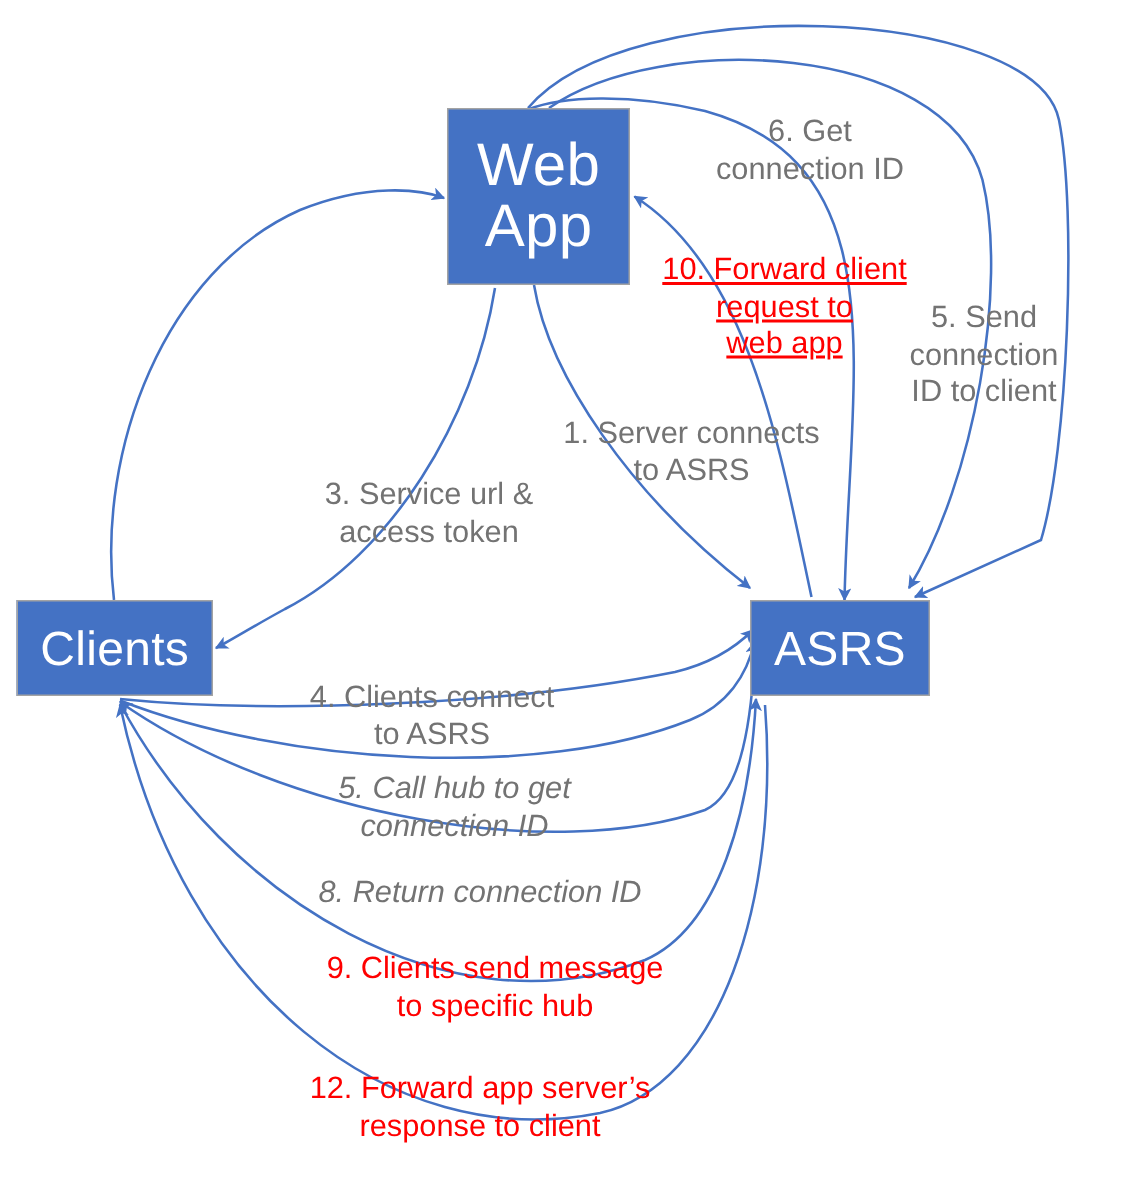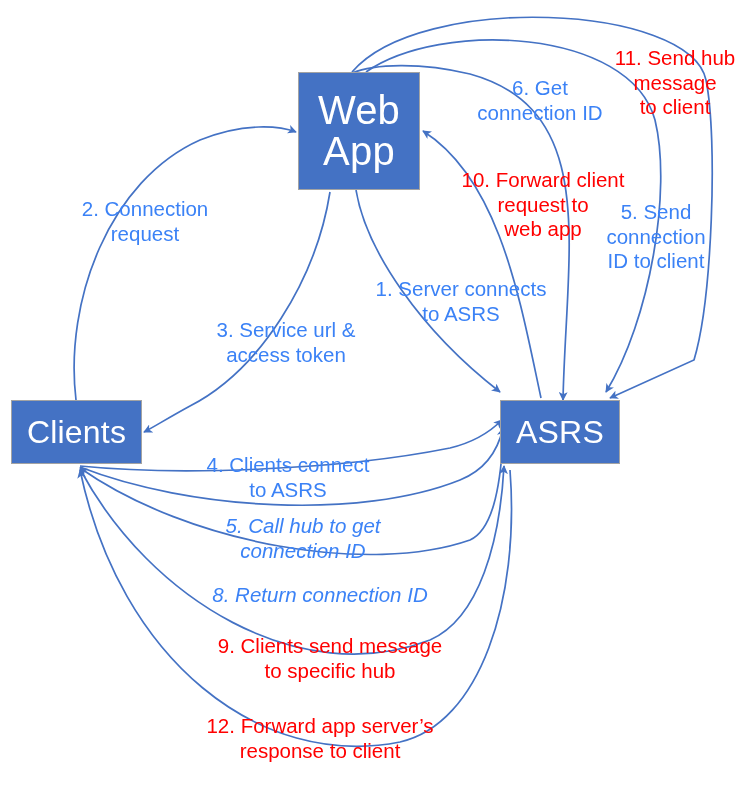--- a/index.html
+++ b/index.html
@@ -60,21 +60,21 @@
     height: 64px;
     font-size: 32px;
   }
   .lbl {
     position: absolute;
     text-align: center;
     line-height: 1.2;
     font-size: 20.5px;
     white-space: pre-line;
   }
-  .lbl.blue { color: #3b82f6; }
+  .lbl.blue { color: #737373; }
   .lbl.red  { color: #FF0000; }
 </style>
 </head>
 <body>
 
 <div id="canvas">
 
   <svg id="arrows" viewBox="0 0 750 785" xmlns="http://www.w3.org/2000/svg">
     <defs>
       <marker id="ah" viewBox="0 0 10 10" refX="9" refY="5" markerWidth="5.2" markerHeight="5.2" orient="auto-start-reverse">
@@ -116,37 +116,32 @@
   </div>
 
   <div class="node" id="node-clients">
     <span>Clients</span>
   </div>
 
   <div class="node" id="node-asrs">
     <span>ASRS</span>
   </div>
 
-  <div class="lbl red" style="left:605px; top:46px; width:140px;">11. Send hub
-message
-to client</div>
 
   <div class="lbl blue" style="left:466px; top:76px; width:148px;">6. Get
 connection ID</div>
 
-  <div class="lbl red" style="left:450px; top:168px; width:186px;">10. Forward client
+  <div class="lbl red" style="left:430px; top:168px; width:186px;text-decoration:underline;">10. Forward client
 request to
 web app</div>
 
   <div class="lbl blue" style="left:600px; top:200px; width:112px;">5. Send
 connection
 ID to client</div>
 
-  <div class="lbl blue" style="left:60px;  top:197px; width:170px;">2. Connection
-request</div>
 
   <div class="lbl blue" style="left:365px; top:277px; width:192px;">1. Server connects
 to ASRS</div>
 
   <div class="lbl blue" style="left:200px; top:318px; width:172px;">3. Service url &amp;
 access token</div>
 
   <div class="lbl blue" style="left:190px; top:453px; width:196px;">4. Clients connect
 to ASRS</div>
 

